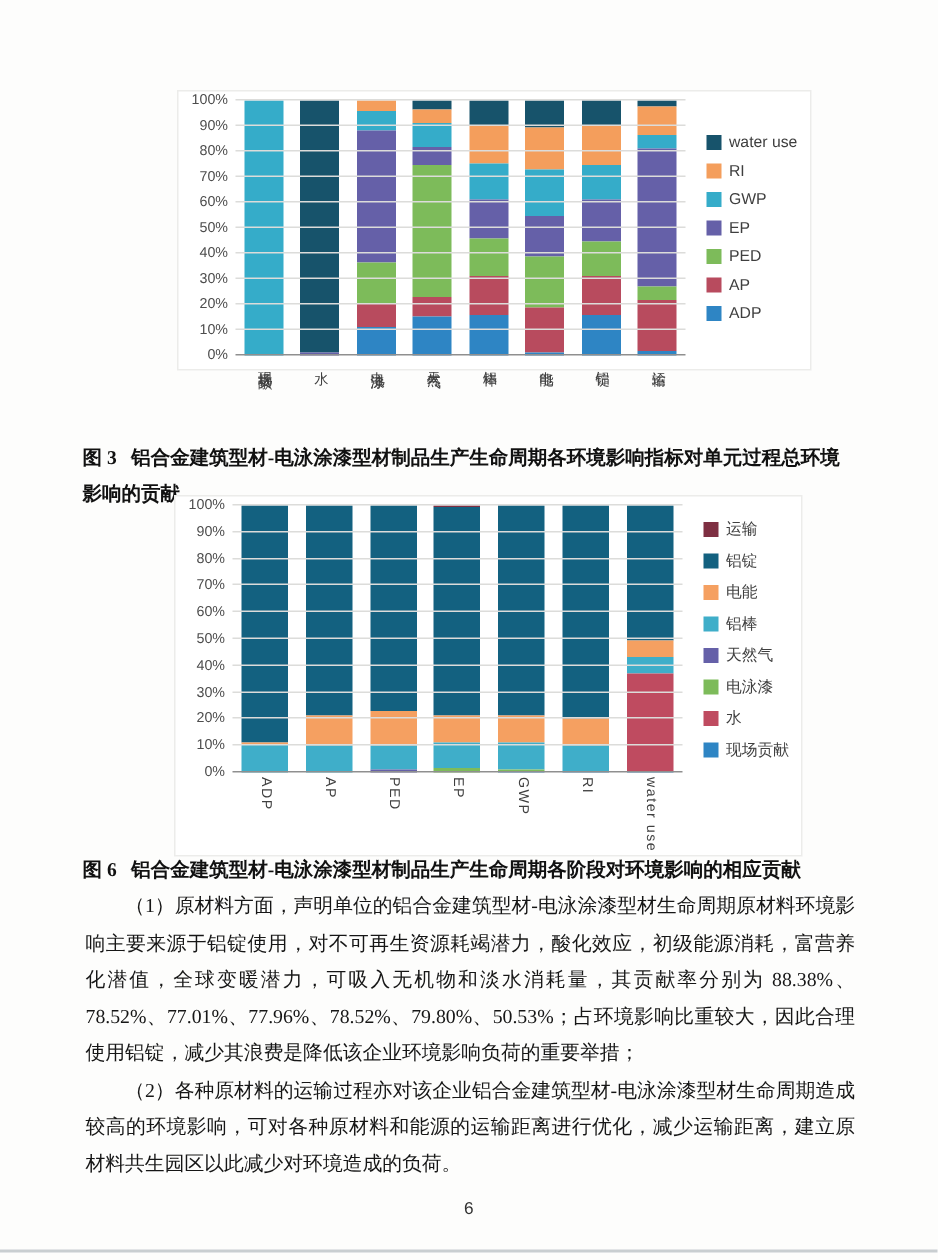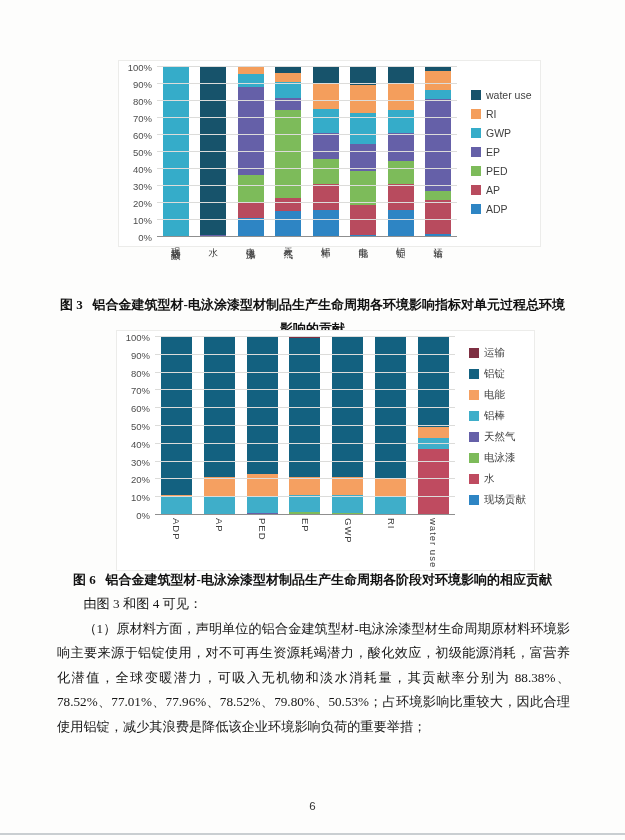--- a/index.html
+++ b/index.html
@@ -27,21 +27,21 @@
   .xlabels{display:flex;justify-content:space-around;margin-top:3px;}
   .xlabel{writing-mode:vertical-rl;font-size:9.5px;color:#3f3f3f;
     letter-spacing:1px;line-height:1.05;max-height:60px;}
   .xlabel-slot{display:flex;justify-content:center;}
   .legend{display:flex;flex-direction:column;justify-content:center;
     gap:7px;margin-left:14px;flex:none;}
   .legend-item{display:flex;align-items:center;gap:5px;font-size:10.5px;color:#3f3f3f;white-space:nowrap;}
   .swatch{width:10px;height:10px;flex:none;}
 
   
-  .fig-caption{position:absolute;left:55px;width:515px;text-align:center;
+  .fig-caption{position:absolute;left:55px;width:515px;text-align:left;
     font-weight:700;font-size:13px;line-height:1.85;color:#111;}
   .body-text{position:absolute;left:57px;width:513px;font-size:13.2px;
     line-height:24.5px;text-align:justify;color:#161616;}
   .body-text p{margin:0;text-indent:2em;}
   .page-number{position:absolute;left:0;right:0;top:800px;text-align:center;
     font-size:11.5px;color:#333;font-family:"Liberation Sans","DejaVu Sans",sans-serif;}
 </style>
 </head>
 <body>
 
@@ -331,19 +331,19 @@
       </div>
     </div>
 </div>
 
 <div class="fig-caption" style="top:568px;">
   <span>图 6</span>&nbsp;&nbsp;
   <span>铝合金建筑型材-电泳涂漆型材制品生产生命周期各阶段对环境影响的相应贡献</span>
 </div>
 
 <div class="body-text" style="top:592px;">
-  <p>由图 3 和图 4 可见：</p>
   <p>（1）原材料方面，声明单位的铝合金建筑型材-电泳涂漆型材生命周期原材料环境影响主要来源于铝锭使用，对不可再生资源耗竭潜力，酸化效应，初级能源消耗，富营养化潜值，全球变暖潜力，可吸入无机物和淡水消耗量，其贡献率分别为 88.38%、78.52%、77.01%、77.96%、78.52%、79.80%、50.53%；占环境影响比重较大，因此合理使用铝锭，减少其浪费是降低该企业环境影响负荷的重要举措；</p>
+  <p>（2）各种原材料的运输过程亦对该企业铝合金建筑型材-电泳涂漆型材生命周期造成较高的环境影响，可对各种原材料和能源的运输距离进行优化，减少运输距离，建立原材料共生园区以此减少对环境造成的负荷。</p>
 </div>
 
 <div class="page-number">6</div>
 
 <div class="scan-bottom-line"></div>
 
 </body></html>

